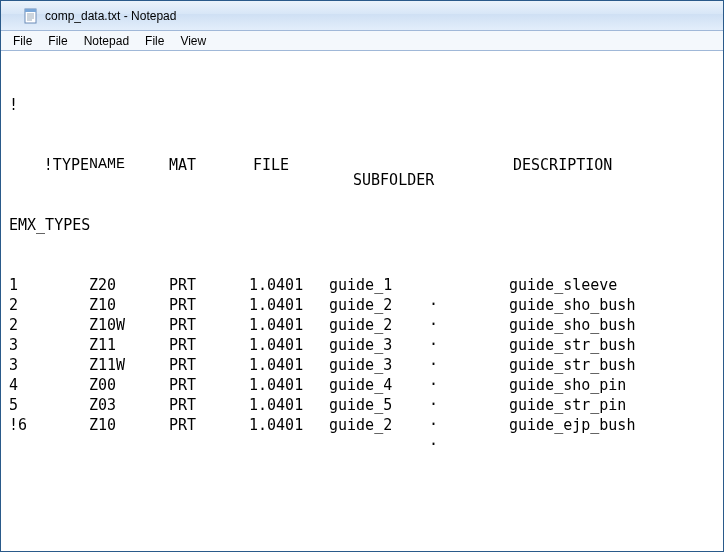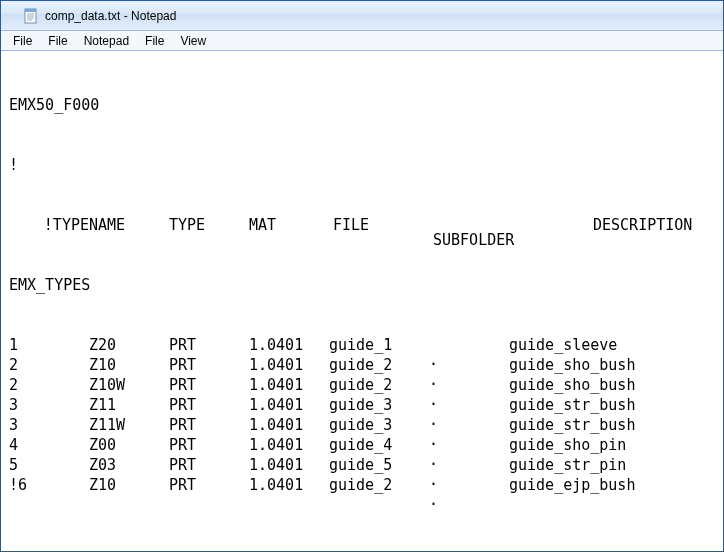--- a/index.html
+++ b/index.html
@@ -60,21 +60,21 @@
     height: 20px;
   }
   .c-type   { width: 80px; }
   .c-name   { width: 80px; }
   .c-type2  { width: 80px; }
   .c-mat    { width: 80px; }
   .c-file   { width: 100px; }
   .c-sub    { width: 80px; margin-top: 15px; }
   .c-desc   { flex: 1; }
   .hdr .c-type   { width: 80px; text-align: right; }
-  .hdr .c-name   { width: 80px; }
+  .hdr .c-name   { width: 80px; font-family: Liberation Mono, monospace; }
   .hdr .c-type2  { width: 80px; }
   .hdr .c-mat    { width: 84px; }
   .hdr .c-file   { width: 100px; }
   .hdr .c-sub    { width: 160px; }
   .hdr .c-desc   { flex: 1; }
 </style>
 </head>
 <body>
 
 <div class="titlebar">
@@ -93,26 +93,24 @@
 
 <div class="menubar">
   <span class="menu-item">File</span>
   <span class="menu-item">File</span>
   <span class="menu-item">Notepad</span>
   <span class="menu-item">File</span>
   <span class="menu-item">View</span>
 </div>
 
 <div class="content">
-  <div class="row"><span>EMX50_F000</span></div>
   <div class="row"><span>!</span></div>
   <div class="row hdr">
     <span class="c-type">!TYPE</span>
     <span class="c-name">NAME</span>
-    <span class="c-type2">TYPE</span>
     <span class="c-mat">MAT</span>
     <span class="c-file">FILE</span>
     <span class="c-sub">SUBFOLDER</span>
     <span class="c-desc">DESCRIPTION</span>
   </div>
   <div class="row"><span>EMX_TYPES</span></div>
   <div id="rows-container"><div class="row"><span class="c-type">1</span><span class="c-name">Z20</span><span class="c-type2">PRT</span><span class="c-mat">1.0401</span><span class="c-file">guide_1</span><span class="c-sub">.</span><span class="c-desc">guide_sleeve</span></div><div class="row"><span class="c-type">2</span><span class="c-name">Z10</span><span class="c-type2">PRT</span><span class="c-mat">1.0401</span><span class="c-file">guide_2</span><span class="c-sub">.</span><span class="c-desc">guide_sho_bush</span></div><div class="row"><span class="c-type">2</span><span class="c-name">Z10W</span><span class="c-type2">PRT</span><span class="c-mat">1.0401</span><span class="c-file">guide_2</span><span class="c-sub">.</span><span class="c-desc">guide_sho_bush</span></div><div class="row"><span class="c-type">3</span><span class="c-name">Z11</span><span class="c-type2">PRT</span><span class="c-mat">1.0401</span><span class="c-file">guide_3</span><span class="c-sub">.</span><span class="c-desc">guide_str_bush</span></div><div class="row"><span class="c-type">3</span><span class="c-name">Z11W</span><span class="c-type2">PRT</span><span class="c-mat">1.0401</span><span class="c-file">guide_3</span><span class="c-sub">.</span><span class="c-desc">guide_str_bush</span></div><div class="row"><span class="c-type">4</span><span class="c-name">Z00</span><span class="c-type2">PRT</span><span class="c-mat">1.0401</span><span class="c-file">guide_4</span><span class="c-sub">.</span><span class="c-desc">guide_sho_pin</span></div><div class="row"><span class="c-type">5</span><span class="c-name">Z03</span><span class="c-type2">PRT</span><span class="c-mat">1.0401</span><span class="c-file">guide_5</span><span class="c-sub">.</span><span class="c-desc">guide_str_pin</span></div><div class="row"><span class="c-type">!6</span><span class="c-name">Z10</span><span class="c-type2">PRT</span><span class="c-mat">1.0401</span><span class="c-file">guide_2</span><span class="c-sub">.</span><span class="c-desc">guide_ejp_bush</span></div></div>
   
   
   

